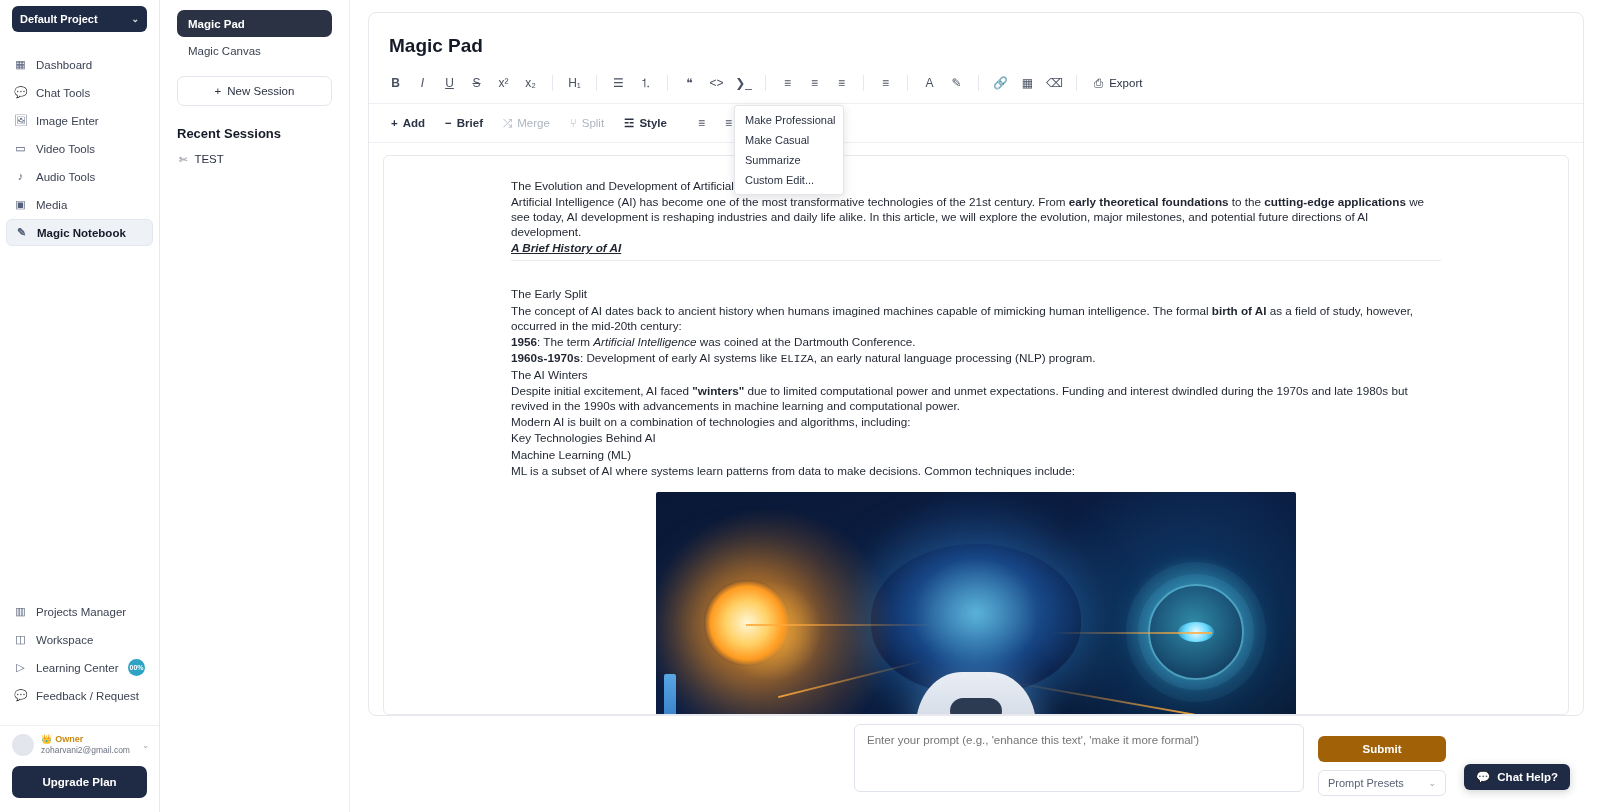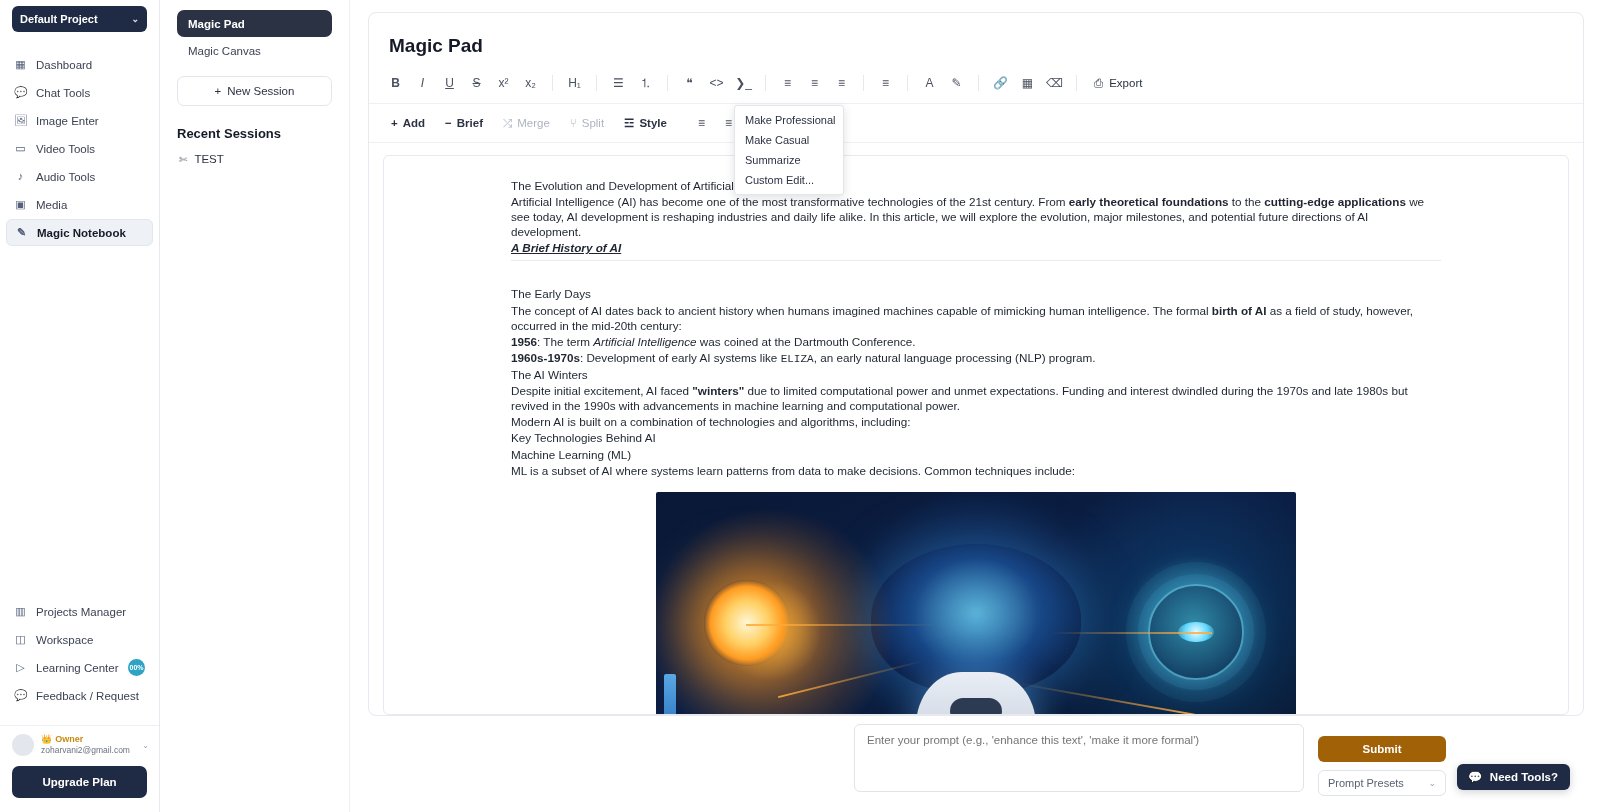--- a/index.html
+++ b/index.html
@@ -480,21 +480,21 @@
         </div>
 
         <div class="editor-wrap">
           <div class="editor">
             <div class="doc">
               <p>The Evolution and Development of Artificial Intelligence</p>
               <p><span>Artificial Intelligence (AI) has become one of the most transformative technologies of the 21st century. From </span><b>early theoretical foundations</b><span> to the </span><b>cutting-edge applications</b><span> we see today, AI development is reshaping industries and daily life alike. In this article, we will explore the evolution, major milestones, and potential future directions of AI development.</span></p>
               <p class="h-underline">A Brief History of AI</p>
               <div class="hr"></div>
               <div class="gap"></div>
-              <p>The Early Days</p>
+              <p>The Early Split</p>
               <p><span>The concept of AI dates back to ancient history when humans imagined machines capable of mimicking human intelligence. The formal </span><b>birth of AI</b><span> as a field of study, however, occurred in the mid-20th century:</span></p>
               <p><b>1956</b><span>: The term </span><i>Artificial Intelligence</i><span> was coined at the Dartmouth Conference.</span></p>
               <p><b>1960s-1970s</b><span>: Development of early AI systems like </span><span class="mono">ELIZA</span><span>, an early natural language processing (NLP) program.</span></p>
               <p>The AI Winters</p>
               <p><span>Despite initial excitement, AI faced </span><b>"winters"</b><span> due to limited computational power and unmet expectations. Funding and interest dwindled during the 1970s and late 1980s but revived in the 1990s with advancements in machine learning and computational power.</span></p>
               <p>Modern AI is built on a combination of technologies and algorithms, including:</p>
               <p>Key Technologies Behind AI</p>
               <p>Machine Learning (ML)</p>
               <p>ML is a subset of AI where systems learn patterns from data to make decisions. Common techniques include:</p>
 
@@ -523,17 +523,17 @@
           <div class="submit-btn">Submit</div>
           <div class="presets">
             <span>Prompt Presets</span>
             <span class="caret">⌄</span>
           </div>
         </div>
       </div>
 
       <div class="need-help">
         <span>💬</span>
-        <span>Need Tools?</span>
+        <span>Chat Help?</span>
       </div>
     </div>
   </main>
 </div>
 
 </body></html>

